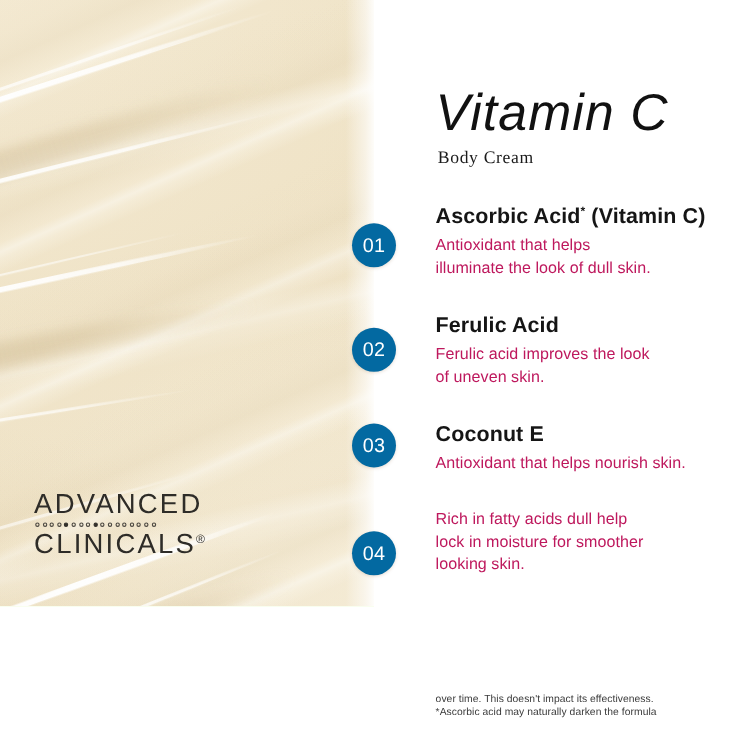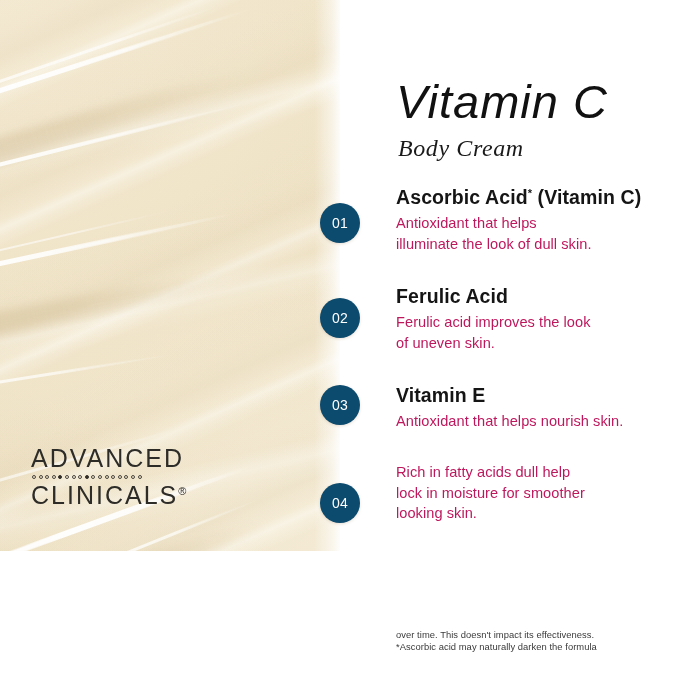--- a/index.html
+++ b/index.html
@@ -177,22 +177,21 @@
     line-height: 1;
     color: #111111;
     letter-spacing: 1px;
     white-space: nowrap;
   }
   .subtitle {
     position: absolute;
     left: 58px;
     top: 136px;
     font-family: "Liberation Serif", serif;
-    font-style: italic;
-    font-size: 24px;
+    font-size: 16px;
     line-height: 1;
     color: #1a1a1a;
     letter-spacing: 0.6px;
   }
 
   .items {
     position: absolute;
     left: 56px;
     top: 186px;
     width: 270px;
@@ -221,24 +220,24 @@
     letter-spacing: 0.05px;
   }
   .item-desc div { white-space: nowrap; }
 
   
   .badge {
     position: absolute;
     width: 40px;
     height: 40px;
     border-radius: 50%;
-    background: #0c4a6e;
+    background: #0369a1;
     color: #ffffff;
     font-family: "Liberation Sans", sans-serif;
-    font-size: 14px;
+    font-size: 18px;
     letter-spacing: 0.3px;
     display: flex;
     align-items: center;
     justify-content: center;
     box-shadow: 0 1px 3px rgba(120,70,30,0.18);
   }
 
   
   .footnote {
     position: absolute;
@@ -328,21 +327,21 @@
 
       <div class="item" style="top:99px;">
         <div class="item-title">Ferulic Acid</div>
         <div class="item-desc">
           <div>Ferulic acid improves the look</div>
           <div>of uneven skin.</div>
         </div>
       </div>
 
       <div class="item" style="top:198px;">
-        <div class="item-title">Vitamin E</div>
+        <div class="item-title">Coconut E</div>
         <div class="item-desc">
           <div>Antioxidant that helps nourish skin.</div>
         </div>
       </div>
 
       <div class="item" style="top:272px;">
         <div class="item-desc">
           <div>Rich in fatty acids dull help</div>
           <div>lock in moisture for smoother</div>
           <div>looking skin.</div>

